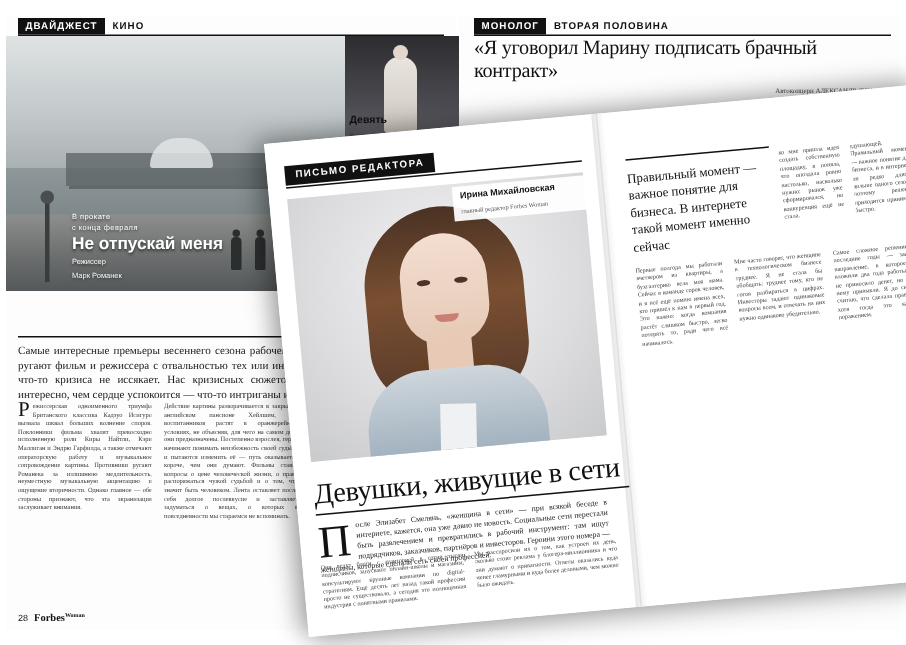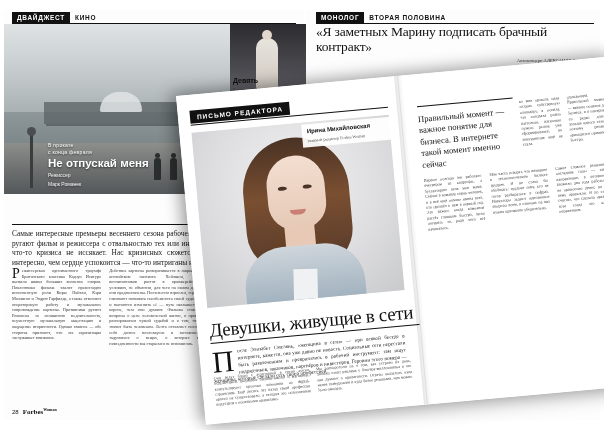--- a/index.html
+++ b/index.html
@@ -668,21 +668,21 @@
       <div class="kicker-bar" style="left:10px; top:2px;">
         <span class="kicker-black">МОНОЛОГ</span>
         <span class="kicker-sub">ВТОРАЯ ПОЛОВИНА</span>
       </div>
       <div class="kicker-rule" style="left:10px; top:13px; width:278px;"></div>
     </div>
 
     <div class="monolog-photo">
       <div class="mono-person"></div>
     </div>
-    <div class="mono-head">«Я заметных Марину подписать брачный контракт»</div>
+    <div class="mono-head">«Я уговорил Марину подписать брачный контракт»</div>
     <div class="mono-sub">
       <div>Автоконцерн АЛЕКСАНДР ДЖАНЫ</div>
       <div>предприниматель</div>
     </div>
 
     <div class="devyat-block">
       <div class="devyat-title">Девять</div>
       <div class="devyat-text">Режиссер Роб Маршалл</div>
       <div class="devyat-text">Забавно, но когда перестаешь наконец ждать от картины откровений, она начинает нравиться: красивые костюмы, хорошая музыка и звёздный состав.</div>
     </div>

